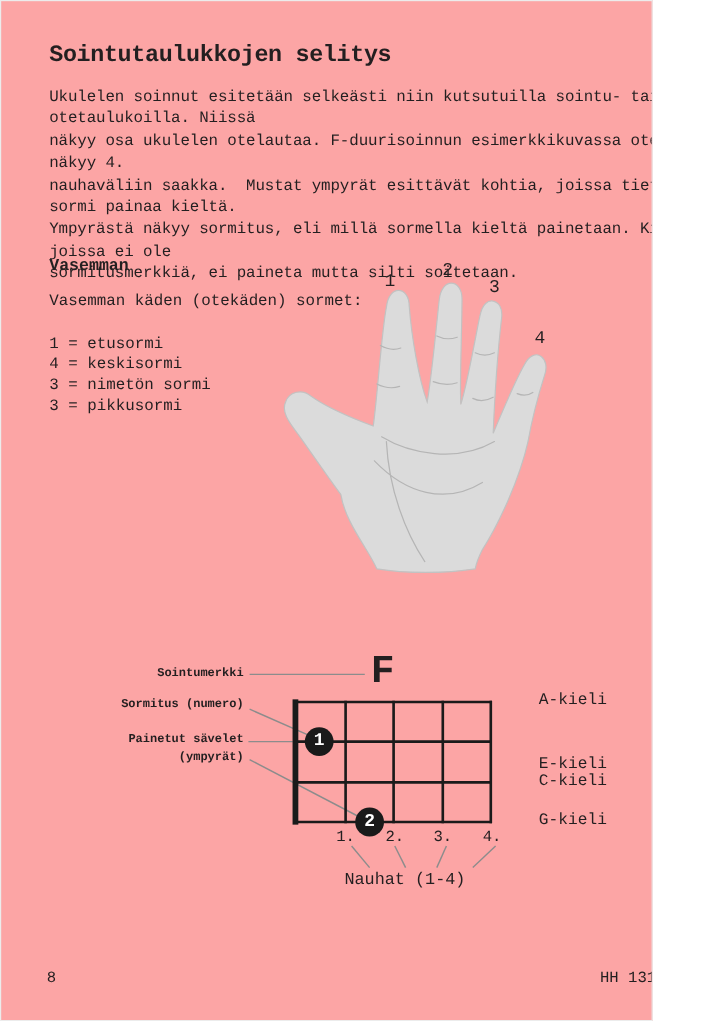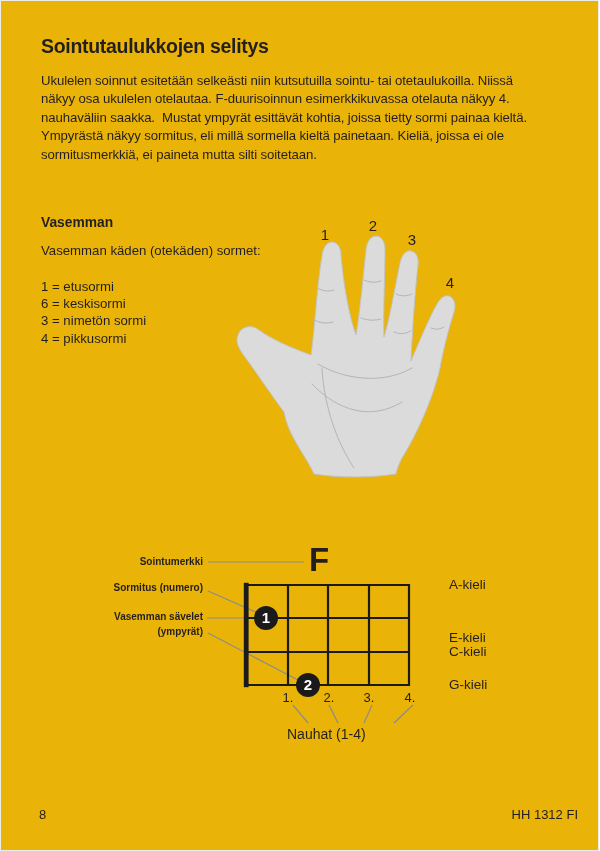--- a/index.html
+++ b/index.html
@@ -1,18 +1,18 @@
 <!DOCTYPE html>
 <html><head>
 <meta charset="utf-8">
 <style>
   html,body{margin:0;padding:0;background:#fff;}
   .page{
-    position:relative;width:599px;height:851px;background:#eab308;
-    font-family:Liberation Sans, sans-serif;color:#231f20;overflow:hidden;
+    position:relative;width:544px;height:851px;background:#fca5a5;
+    font-family:Liberation Mono, monospace;color:#231f20;overflow:hidden;
     box-sizing:border-box;border:1px solid #ececec;
   }
   .abs{position:absolute;}
   .title{
     left:40px;top:34px;font-size:19.5px;font-weight:bold;letter-spacing:-0.3px;
   }
   .intro{
     left:40px;top:71px;width:548px;font-size:13.2px;line-height:18.4px;
     letter-spacing:-0.1px;white-space:pre-wrap;
   }
@@ -50,23 +50,23 @@
 näkyy osa ukulelen otelautaa. F-duurisoinnun esimerkkikuvassa otelauta näkyy 4.
 nauhaväliin saakka.  Mustat ympyrät esittävät kohtia, joissa tietty sormi painaa kieltä.
 Ympyrästä näkyy sormitus, eli millä sormella kieltä painetaan. Kieliä, joissa ei ole
 sormitusmerkkiä, ei paineta mutta silti soitetaan.</div>
 
   <div class="abs sec-heading">Vasemman</div>
   <div class="abs sec-sub">Vasemman käden (otekäden) sormet:</div>
 
   <div class="abs finger-list">
     <div>1 = etusormi</div>
-    <div>6 = keskisormi</div>
+    <div>4 = keskisormi</div>
     <div>3 = nimetön sormi</div>
-    <div>4 = pikkusormi</div>
+    <div>3 = pikkusormi</div>
   </div>
 
   <div class="abs hand-wrap">
     <svg width="245" height="265" viewBox="0 0 245 265" style="left:0;top:0;">
       <path d="M 88 258
            C 80 240 62 220 58 196
            C 52 188 38 168 24 148
            C 16 137 8 128 12 119
            C 15 110 26 108 33 114
            C 47 124 66 132 85 139
@@ -132,21 +132,21 @@
       <line x1="168" y1="38" x2="168" y2="140"></line>
       <line x1="208" y1="38" x2="208" y2="140"></line>
     </g>
 
     <rect x="42.8" y="36.8" width="4.8" height="104.4" fill="#1a1a1a"></rect>
   </svg>
 
   <div class="abs fig-label" style="top:553px;">Sointumerkki</div>
   <div class="abs chord-symbol">F</div>
   <div class="abs fig-label" style="top:579px;">Sormitus (numero)</div>
-  <div class="abs fig-label" style="top:608px;">Vasemman sävelet</div>
+  <div class="abs fig-label" style="top:608px;">Painetut sävelet</div>
   <div class="abs fig-label" style="top:623px;">(ympyrät)</div>
 
   <div class="abs string-label" style="top:577px;">A-kieli</div>
   <div class="abs string-label" style="top:630px;">E-kieli</div>
   <div class="abs string-label" style="top:644px;">C-kieli</div>
   <div class="abs string-label" style="top:677px;">G-kieli</div>
 
   <div class="abs fret-num" style="left:275px;">1.</div>
   <div class="abs fret-num" style="left:316px;">2.</div>
   <div class="abs fret-num" style="left:356px;">3.</div>

